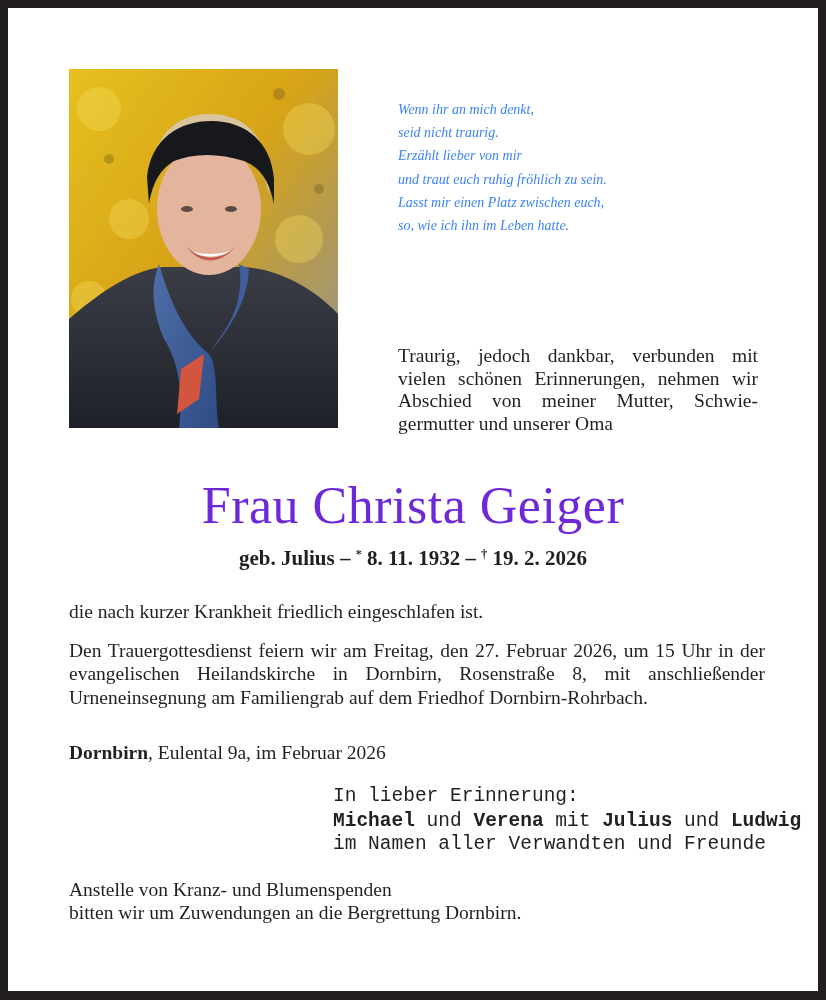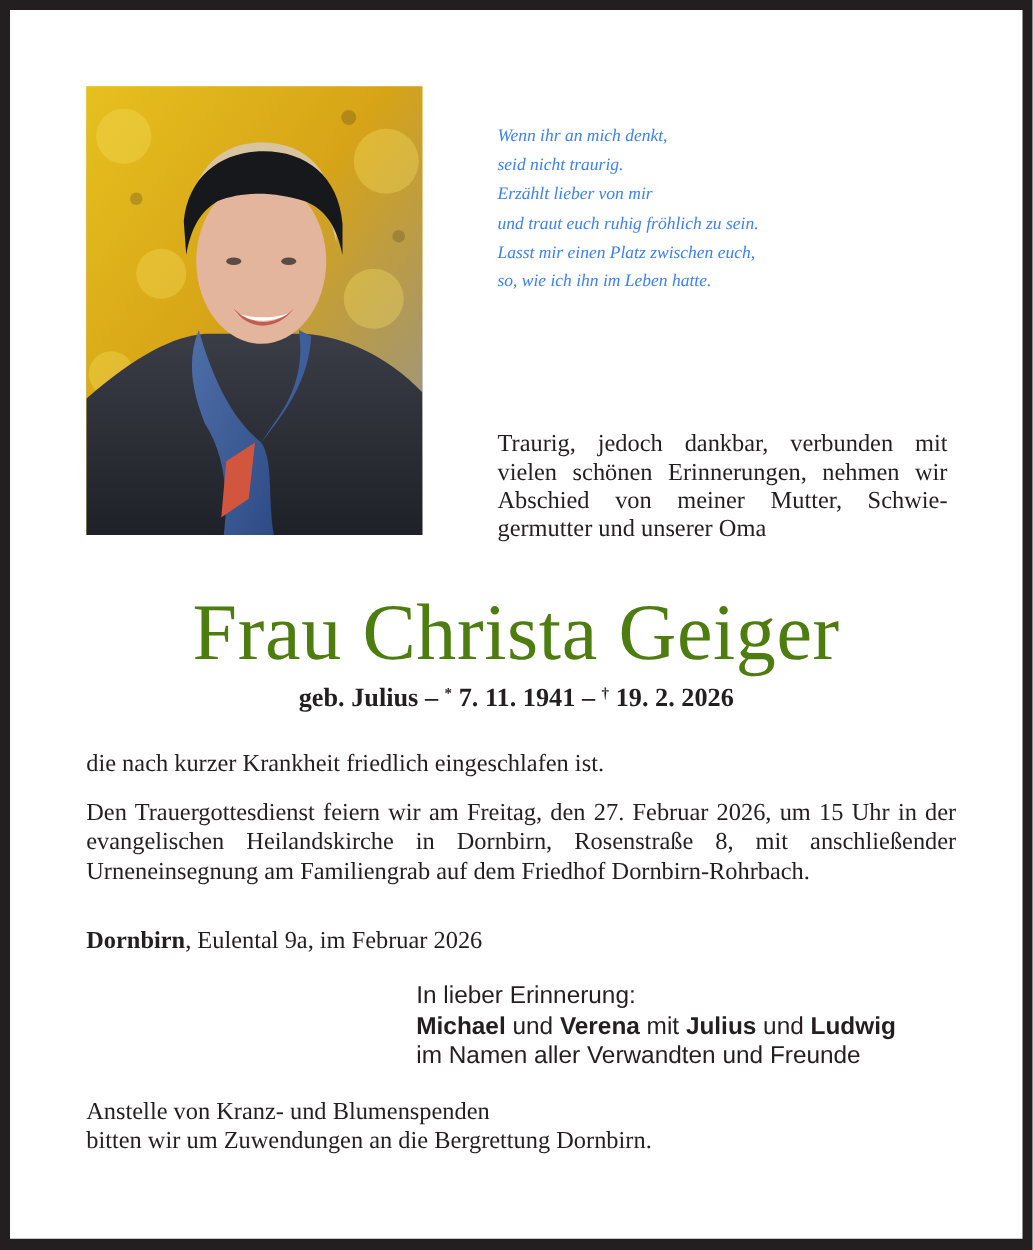--- a/index.html
+++ b/index.html
@@ -45,24 +45,24 @@
       text-align: justify;
       text-align-last: left;
     }
     .name {
       position: absolute;
       left: 0; top: 466px;
       width: 826px;
       margin-left: -8px;
       text-align: center;
       font-family: "Liberation Serif", serif;
-      font-size: 64px;
+      font-size: 52px;
       line-height: 64px;
       letter-spacing: 0.5px;
-      color: #4d7c0f;
+      color: #6d28d9;
     }
     .dates {
       position: absolute;
       left: 0; top: 532px;
       width: 826px;
       margin-left: -8px;
       text-align: center;
       font-family: "Liberation Serif", serif;
       font-weight: bold;
       font-size: 21px;
@@ -84,21 +84,21 @@
       left: 61px; top: 733px;
       font-family: "Liberation Serif", serif;
       font-size: 19.5px;
       line-height: 23px;
       white-space: nowrap;
     }
     .b { font-weight: bold; }
     .signers {
       position: absolute;
       left: 325px; top: 777px;
-      font-family: Liberation Sans, sans-serif;
+      font-family: Liberation Mono, monospace;
       font-size: 19.5px;
       line-height: 23.2px;
       white-space: nowrap;
     }
     .signers .names { margin-top: 2px; }
     .donation {
       position: absolute;
       left: 61px; top: 870px;
       font-family: "Liberation Serif", serif;
       font-size: 19.5px;
@@ -163,21 +163,21 @@
     <div>und traut euch ruhig fröhlich zu sein.</div>
     <div>Lasst mir einen Platz zwischen euch,</div>
     <div>so, wie ich ihn im Leben hatte.</div>
   </div>
 
   <div class="intro">Traurig, jedoch dankbar, verbunden mit vielen schönen Erinnerungen, nehmen wir Abschied von meiner Mutter, Schwie-germutter und unserer Oma</div>
 
   <div class="name">Frau Christa Geiger</div>
 
   <div class="dates">
-    <span>geb. Julius</span><span> – </span><sup>*</sup><span> 7. 11. 1941</span><span> – </span><sup>†</sup><span> 19. 2. 2026</span>
+    <span>geb. Julius</span><span> – </span><sup>*</sup><span> 8. 11. 1932</span><span> – </span><sup>†</sup><span> 19. 2. 2026</span>
   </div>
 
   <div class="body-text">
     <p>die nach kurzer Krankheit friedlich eingeschlafen ist.</p>
     <p class="p2">Den Trauergottesdienst feiern wir am Freitag, den 27. Februar 2026, um 15 Uhr in der evangelischen Heilandskirche in Dornbirn, Rosenstraße 8, mit anschließender Urneneinsegnung am Familiengrab auf dem Friedhof Dornbirn-Rohrbach.</p>
   </div>
 
   <div class="place">
     <span class="b">Dornbirn</span><span>, Eulental 9a, im Februar 2026</span>
   </div>

